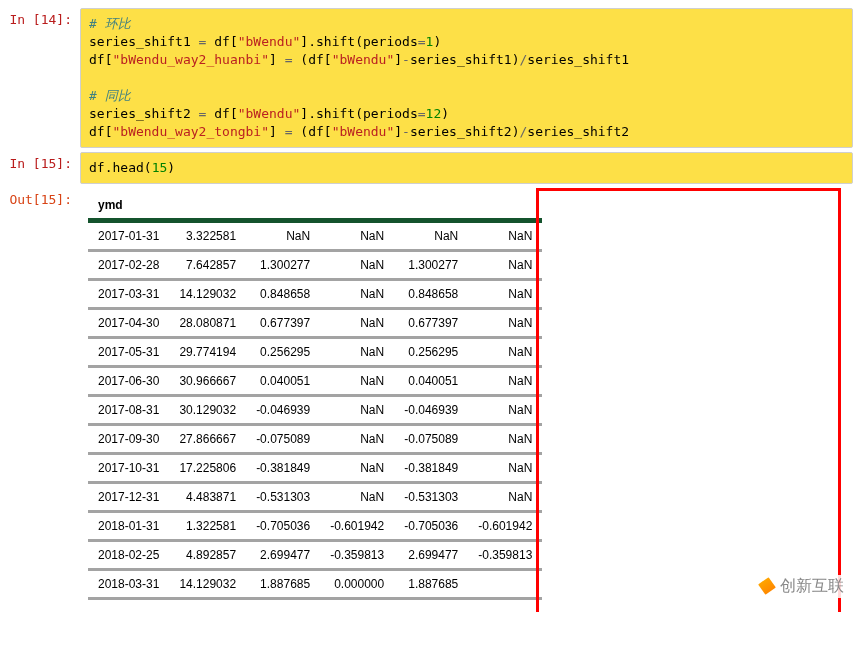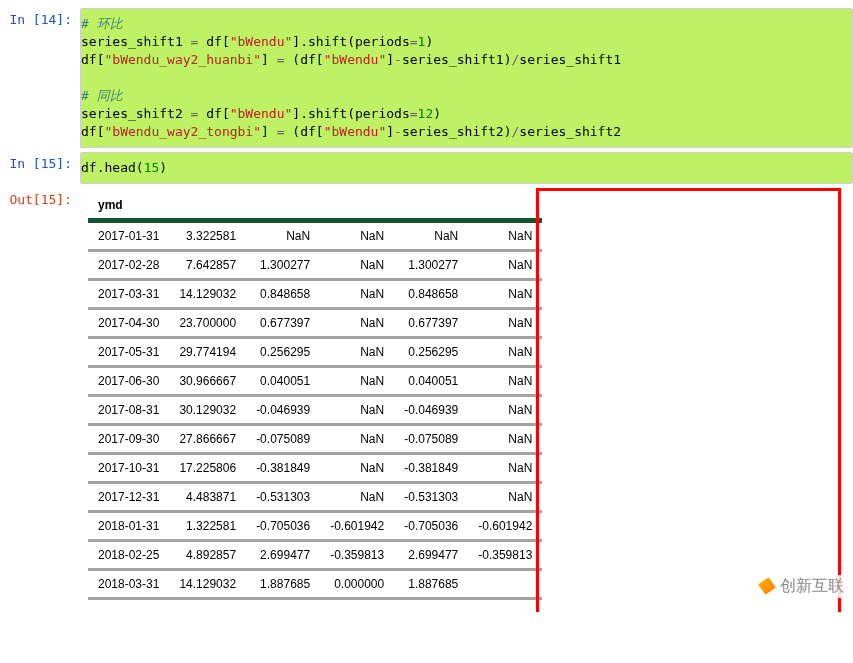--- a/index.html
+++ b/index.html
@@ -16,31 +16,31 @@
       margin-bottom: 4px;
     }
     .prompt {
       width: 80px;
       min-width: 80px;
       text-align: right;
       padding: 4px 8px 4px 0;
       font-family: Menlo, Consolas, "DejaVu Sans Mono", monospace;
       font-size: 13px;
     }
-    .prompt.in { color: #1d4ed8; }
+    .prompt.in { color: #b91c1c; }
     .prompt.out { color: #D84315; }
     .cell-body {
       flex: 1;
       min-width: 0;
     }
     .code-area {
-      background: #bef264;
+      background: #fde047;
       border: 1px solid #cfcfcf;
       border-radius: 2px;
-      padding: 6px 0;
+      padding: 6px 8px;
       font-family: Menlo, Consolas, "DejaVu Sans Mono", monospace;
       font-size: 13px;
       line-height: 1.38;
       white-space: pre;
       overflow: hidden;
     }
     .c-comment { color: #408080; font-style: italic; }
     .c-str { color: #BA2121; }
     .c-op { color: #666; }
     .c-num { color: #008000; }
@@ -155,21 +155,21 @@
             <tr>
               <th>2017-03-31</th>
               <td>14.129032</td>
               <td>0.848658</td>
               <td>NaN</td>
               <td>0.848658</td>
               <td>NaN</td>
             </tr>
             <tr>
               <th>2017-04-30</th>
-              <td>23.700000</td>
+              <td>28.080871</td>
               <td>0.677397</td>
               <td>NaN</td>
               <td>0.677397</td>
               <td>NaN</td>
             </tr>
             <tr>
               <th>2017-05-31</th>
               <td>29.774194</td>
               <td>0.256295</td>
               <td>NaN</td>

